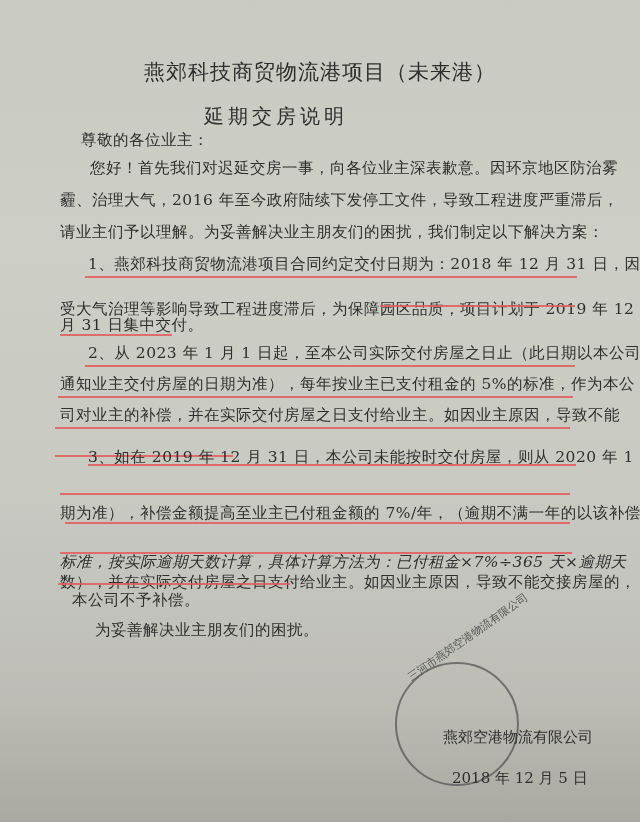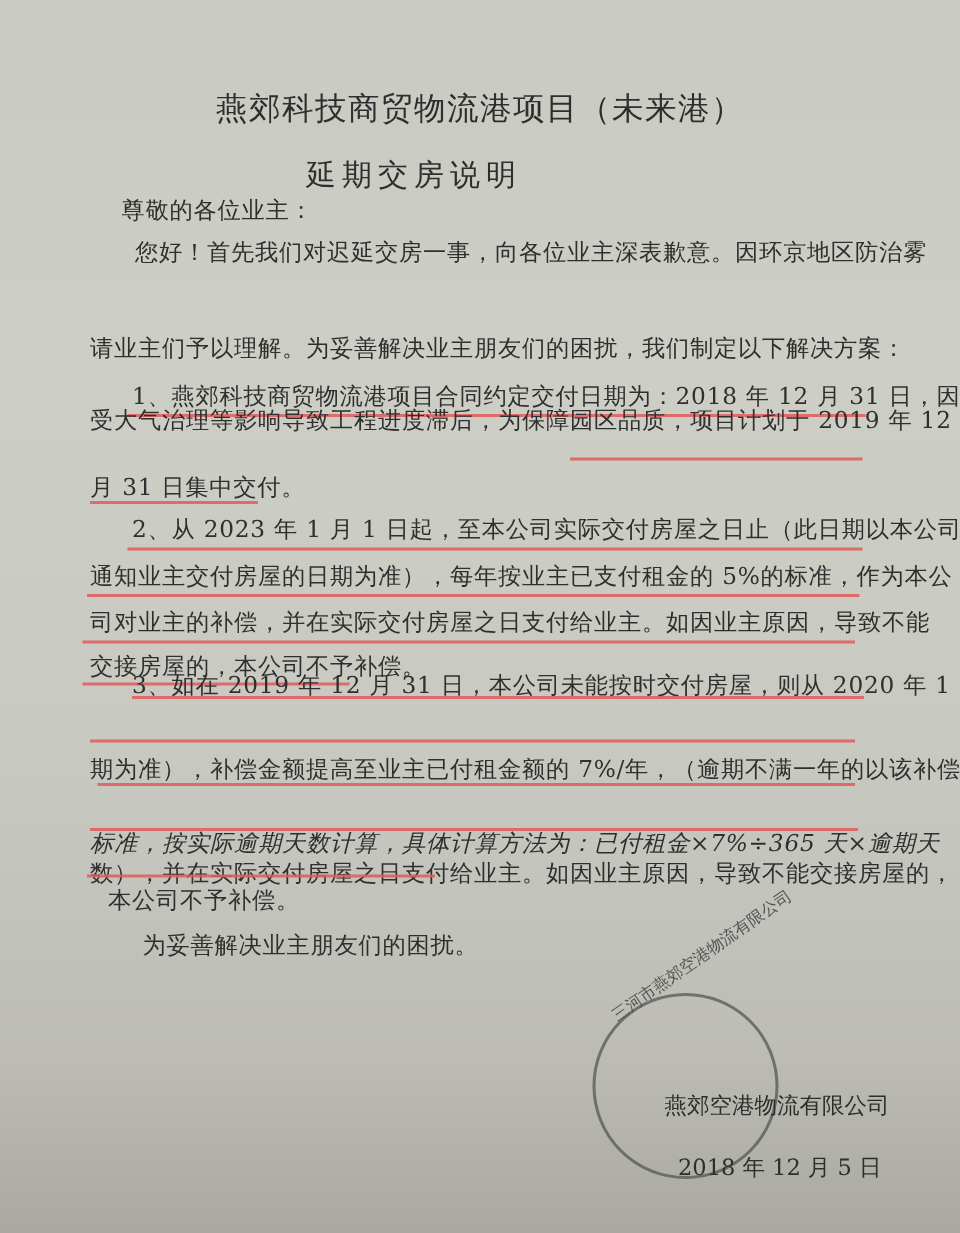--- a/index.html
+++ b/index.html
@@ -42,36 +42,36 @@
 </head>
 <body>
 
 <div class="page">
   <div class="title">燕郊科技商贸物流港项目（未来港）</div>
   <div class="subtitle">延期交房说明</div>
 
   <div class="line" style="left:81px; top:130px;">尊敬的各位业主：</div>
 
   <div class="line" style="left:90px; top:158px;">您好！首先我们对迟延交房一事，向各位业主深表歉意。因环京地区防治雾</div>
+  <div class="line" style="left:60px; top:190px;">霾、治理大气，2016 年至今政府陆续下发停工文件，导致工程进度严重滞后，</div>
   <div class="line" style="left:60px; top:222px;text-align:center;">请业主们予以理解。为妥善解决业主朋友们的困扰，我们制定以下解决方案：</div>
 
   <div class="line" style="left:88px; top:254px;">1、燕郊科技商贸物流港项目合同约定交付日期为：2018 年 12 月 31 日，因</div>
   <div class="ul" style="left:85px; top:276px; width:492px;"></div>
-  <div class="line" style="left:60px; top:270px;">受大气治理等影响导致工程进度滞后，为保障园区品质，项目计划于 2019 年 12</div>
+  <div class="line" style="left:60px; top:299px;">受大气治理等影响导致工程进度滞后，为保障园区品质，项目计划于 2019 年 12</div>
   <div class="ul" style="left:380px; top:305px; width:195px;"></div>
   <div class="line" style="left:60px; top:315px;">月 31 日集中交付。</div>
   <div class="ul" style="left:60px; top:334px; width:112px;"></div>
 
   <div class="line" style="left:88px; top:343px;">2、从 2023 年 1 月 1 日起，至本公司实际交付房屋之日止（此日期以本公司</div>
   <div class="ul" style="left:85px; top:365px; width:490px;"></div>
   <div class="line" style="left:60px; top:374px;">通知业主交付房屋的日期为准），每年按业主已支付租金的 5%的标准，作为本公</div>
   <div class="ul" style="left:58px; top:396px; width:515px;"></div>
   <div class="line" style="left:60px; top:405px;">司对业主的补偿，并在实际交付房屋之日支付给业主。如因业主原因，导致不能</div>
   <div class="ul" style="left:55px; top:427px; width:515px;"></div>
-  <div class="line" style="left:60px; top:434px;">交接房屋的，本公司不予补偿。</div>
   <div class="ul" style="left:55px; top:455px; width:178px;"></div>
 
   <div class="line" style="left:88px; top:447px;">3、如在 2019 年 12 月 31 日，本公司未能按时交付房屋，则从 2020 年 1 月</div>
   <div class="ul" style="left:88px; top:464px; width:488px;"></div>
   <div class="ul" style="left:60px; top:493px; width:510px;"></div>
   <div class="line" style="left:60px; top:503px;">期为准），补偿金额提高至业主已付租金额的 7%/年，（逾期不满一年的以该补偿</div>
   <div class="ul" style="left:65px; top:522px; width:505px;"></div>
   <div class="line" style="left:60px; top:552px;font-style:italic;">标准，按实际逾期天数计算，具体计算方法为：已付租金×7%÷365 天×逾期天</div>
   <div class="ul" style="left:60px; top:552px; width:512px;"></div>
   <div class="line" style="left:60px; top:560px;margin-top:12px;">数），并在实际交付房屋之日支付给业主。如因业主原因，导致不能交接房屋的，</div>

